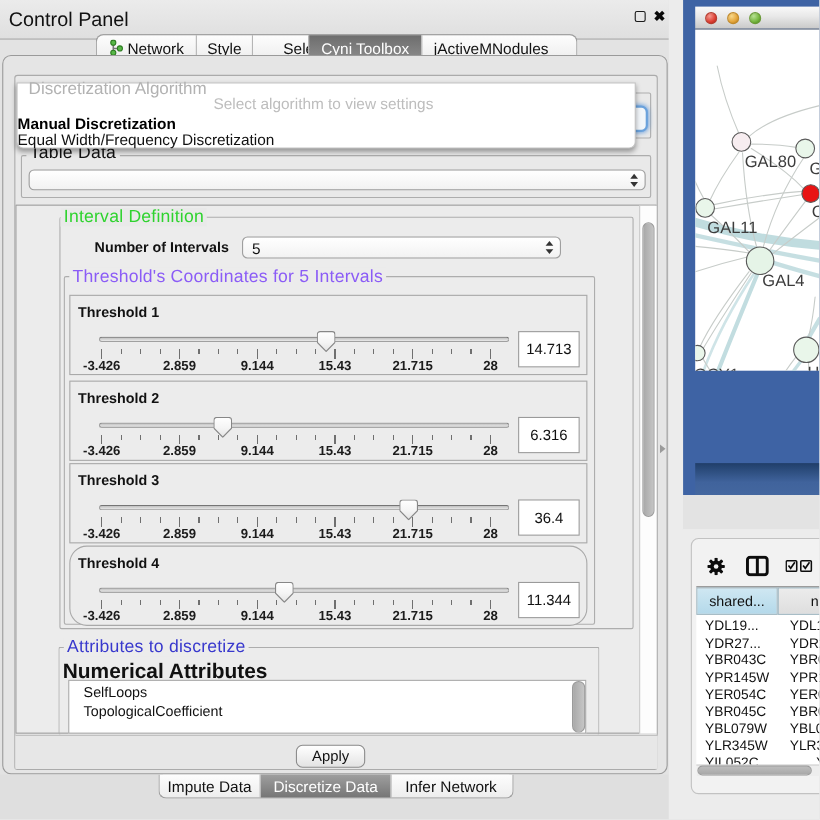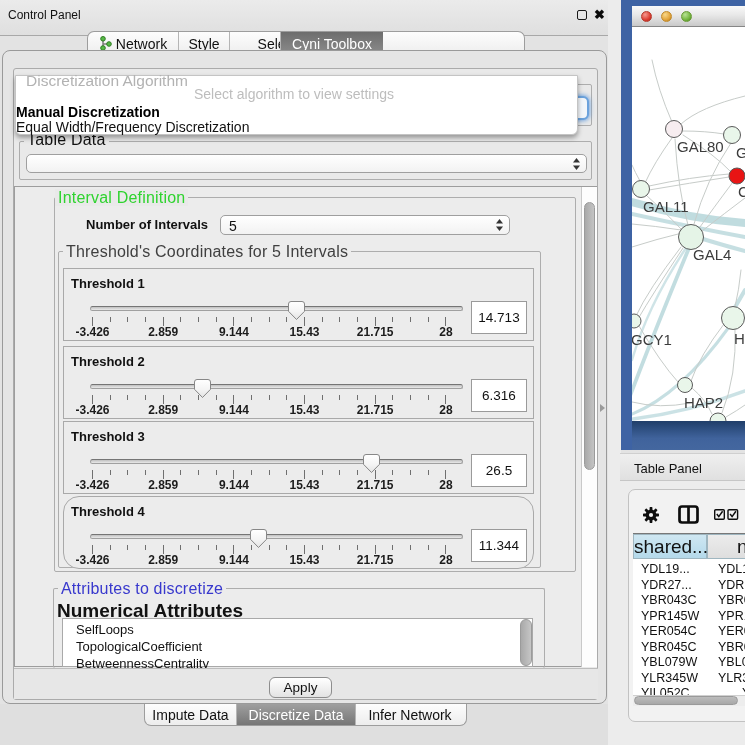--- a/index.html
+++ b/index.html
@@ -4,21 +4,21 @@
 <style>
 * { margin:0; padding:0; box-sizing:border-box; }
 html,body { width:745px; height:745px; }
 body { font-family:"Liberation Sans", sans-serif; background:#e4e4e4; }
 #root { position:relative; width:745px; height:745px; overflow:hidden; background:#e3e3e3; }
 .abs { position:absolute; }
 
 
 #titlebar { left:0; top:0; width:608px; height:36px;
   background:linear-gradient(#ebebeb,#dfdfdf); border-bottom:1px solid #a8a8a8;
-  font-size:12px; color:#111; }
+  font-size:18px; color:#111; }
 #titlebar .t { position:absolute; left:8px; top:8px; }
 #maxbox { left:577px; top:10px; width:10px; height:10px; border:1.8px solid #1a1a1a; border-radius:2px; }
 #closex { left:594px; top:6px; font-size:13px; font-weight:bold; color:#0a0a0a; line-height:18px; }
 
 
 .tabs-top { top:31px; height:24px; background:linear-gradient(#fdfdfd,#ededed);
   border:1px solid #9d9d9d; border-bottom:none; border-radius:7px 7px 0 0;
   display:flex; align-items:center; font-size:14px; color:#111; }
 .tab { height:100%; display:flex; align-items:center; justify-content:center; position:relative; }
 .tab + .tab { border-left:1px solid #b5b5b5; }
@@ -68,30 +68,30 @@
   background:linear-gradient(#ffffff,#e3e3e3); font-size:13.5px; color:#111; text-align:center; line-height:19px; }
 .tabs-bot { top:704px; height:22px; background:linear-gradient(#fdfdfd,#ededed);
   border:1px solid #9d9d9d; border-top:none; border-radius:0 0 7px 7px;
   display:flex; align-items:center; font-size:14px; color:#111; }
 
 
 #netwin { left:621px; top:0; width:130px; height:450px; background:#3e63a4; }
 #nettitle { left:632px; top:6px; width:119px; height:21px;
   background:linear-gradient(#f9f9f9 0%,#e8e8e8 45%,#c9c9c9 100%); border-bottom:1px solid #868686; }
 .light { position:absolute; top:11px; width:11px; height:11px; border-radius:50%; }
-#canvas { left:632px; top:27px; width:113px; height:394px; background:#fff; overflow:hidden; }
+#canvas { left:632px; top:27px; width:113px; height:310px; background:#fff; overflow:hidden; }
 
 
 #tpbar { left:620px; top:453px; width:125px; height:28px;
   background:linear-gradient(#efefef,#e0e0e0); border-top:1px solid #cfcfcf; border-bottom:1px solid #c6c6c6;
   font-size:13px; color:#111; }
 #tablebox { left:628px; top:489px; width:130px; height:233px; background:#f2f2f2;
   border:1px solid #c2c2c2; border-radius:7px; }
 .hdr { position:absolute; top:534px; height:25px; background:linear-gradient(#cfe7f2,#b4d9ea);
-  border:1px solid #9fb6c0; font-size:19px; color:#111; text-align:center; line-height:23px; }
+  border:1px solid #9fb6c0; font-size:13px; color:#111; text-align:center; line-height:23px; }
 .cell { position:absolute; font-size:12.5px; color:#111; }
 </style>
 </head>
 <body>
 <div id="root">
 
   <div id="titlebar" class="abs">
       <span class="t">Control Panel</span>
     </div>
   <div id="maxbox" class="abs"></div>
@@ -103,20 +103,21 @@
         <line x1="4" y1="3" x2="4" y2="12" stroke="#777" stroke-width="1.4"></line>
         <line x1="4" y1="8" x2="9" y2="8" stroke="#777" stroke-width="1.4"></line>
         <circle cx="4" cy="2.8" r="2.3" fill="#57b847" stroke="#2e7c22"></circle>
         <circle cx="4" cy="12" r="2.3" fill="#57b847" stroke="#2e7c22"></circle>
         <circle cx="10" cy="8" r="2.3" fill="#57b847" stroke="#2e7c22"></circle>
       </svg>
       Network</div>
     <div class="tab" style="width:51px;">Style</div>
     <div class="tab" style="width:51px;padding-left:44px;">Select</div>
     <div class="tab sel" style="width:103px;">Cyni Toolbox</div>
+    <div class="tab" style="width:126px;">jActiveMNodules</div>
   </div>
 
   <div id="outer" class="abs"></div>
   <div id="inner" class="abs"></div>
 
   <div class="group" style="left:19px; top:84px; width:573px; height:42px; background:#e9e9e9;"></div>
 
   <div class="abs" style="left:570px; top:96px; width:19px; height:24px; border:2px solid #6ba2dc; border-radius:6px;
        box-shadow:0 0 4px 1px rgba(90,150,220,.8); background:#f2f6fa;"></div>
 
@@ -140,21 +141,21 @@
   <div class="abs" style="left:86px; top:217px; font-size:13px; font-weight:bold; color:#111;">Number of Intervals</div>
   <div class="combo" style="left:220px; top:215px; width:290px; height:20px;">
     <span class="ct">5</span>
     <span class="spin"><svg width="9" height="13" viewBox="0 0 9 13">
           <path d="M4.5 0.5 L8 5 H1 z" fill="#333"></path>
           <path d="M4.5 12.5 L8 8 H1 z" fill="#333"></path>
         </svg></span>
   </div>
 
   <div class="group" style="left:58px; top:251px; width:483px; height:317px;">
-    <div class="gtitle" style="left:4px; color:#404040; background:#ececec;">Threshold's Coordinates for 5 Intervals</div>
+    <div class="gtitle" style="left:4px; color:#8b5cf6; background:#ececec;">Threshold's Coordinates for 5 Intervals</div>
   </div>
 
   <div class="tbox" style="top:268px;">
     <div class="tt">Threshold 1</div>
     <div class="track"></div>
     <div class="thumbw" style="left:224.0px;">
       <svg width="17" height="19" viewBox="0 0 17 19">
         <path d="M3 0.5 h11 a2.5 2.5 0 0 1 2.5 2.5 v7.3 L8.5 18.5 L0.5 10.3 V3 a2.5 2.5 0 0 1 2.5-2.5 z" fill="url(#thumbgrad268)" stroke="#878787" stroke-width="1"></path>
         <defs>
             <linearGradient id="thumbgrad268" x1="0" y1="0" x2="0" y2="1">
@@ -287,21 +288,21 @@
         <line x1="381.9" y1="0" x2="381.9" y2="9" stroke="#6f6f6f" stroke-width="1"></line>
       </svg>
     <div class="tlabels">
         <span class="tl" style="left:28.5px;">-3.426</span>
         <span class="tl" style="left:99.2px;">2.859</span>
         <span class="tl" style="left:169.9px;">9.144</span>
         <span class="tl" style="left:240.5px;">15.43</span>
         <span class="tl" style="left:311.2px;">21.715</span>
         <span class="tl" style="left:381.9px;">28</span>
       </div>
-    <div class="vbox">26.5</div>
+    <div class="vbox">36.4</div>
   </div>
 
   <div class="tbox" style="top:496px;border-radius:16px;">
     <div class="tt">Threshold 4</div>
     <div class="track"></div>
     <div class="thumbw" style="left:186.1px;">
       <svg width="17" height="19" viewBox="0 0 17 19">
         <path d="M3 0.5 h11 a2.5 2.5 0 0 1 2.5 2.5 v7.3 L8.5 18.5 L0.5 10.3 V3 a2.5 2.5 0 0 1 2.5-2.5 z" fill="url(#thumbgrad496)" stroke="#878787" stroke-width="1"></path>
         <defs>
             <linearGradient id="thumbgrad496" x1="0" y1="0" x2="0" y2="1">
@@ -346,21 +347,20 @@
     <div class="vbox">11.344</div>
   </div>
 
   <div class="group" style="left:53px; top:588px; width:492px; height:80px; border-bottom:none;">
     <div class="gtitle" style="left:4px; color:#3838cd; background:#ececec;">Attributes to discretize</div>
   </div>
   <div class="abs" style="left:57px; top:600px; font-size:19px; font-weight:bold; color:#111;">Numerical Attributes</div>
   <div id="numlist" class="abs" style="left:62px; top:618px; width:471px; height:49px;">
     <div style="padding:3px 0 0 13px;">SelfLoops</div>
     <div style="padding:2px 0 0 13px;">TopologicalCoefficient</div>
-    <div style="padding:2px 0 0 13px;">BetweennessCentrality</div>
   </div>
   <div class="abs" style="left:520px; top:619px; width:12px; height:47px; border-radius:6px;
        background:linear-gradient(90deg,#a9a9a9,#c6c6c6); border:1px solid #9b9b9b;"></div>
 
   <div class="abs" style="left:0; top:704px; width:608px; height:41px; background:#dfdfdf;"></div>
   <div id="applystrip" class="abs"></div>
   <div id="applybtn" class="abs">Apply</div>
 
   <div class="abs tabs-bot" style="left:144px; width:323px;">
     <div class="tab" style="width:91px;">Impute Data</div>
@@ -433,23 +433,20 @@
       <text x="104" y="131" font-size="15" fill="#3c3c3c" font-family="Liberation Sans, sans-serif">GA</text>
       <text x="106" y="170" font-size="15" fill="#3c3c3c" font-family="Liberation Sans, sans-serif">C</text>
       <text x="11" y="185" font-size="15" fill="#3c3c3c" font-family="Liberation Sans, sans-serif">GAL11</text>
       <text x="61" y="233" font-size="15" fill="#3c3c3c" font-family="Liberation Sans, sans-serif">GAL4</text>
       <text x="-1" y="318" font-size="15" fill="#3c3c3c" font-family="Liberation Sans, sans-serif">GCY1</text>
       <text x="102" y="317" font-size="15" fill="#3c3c3c" font-family="Liberation Sans, sans-serif">H</text>
       <text x="52" y="381" font-size="15" fill="#3c3c3c" font-family="Liberation Sans, sans-serif">HAP2</text>
     </svg>
   </div>
 
-  <div id="tpbar" class="abs">
-      <span style="position:absolute;left:14px;top:7px;">Table Panel</span>
-    </div>
   <div class="abs" style="left:620px; top:481px; width:125px; height:264px; background:#ececec;"></div>
   <div id="tablebox" class="abs"></div>
 
   <svg class="abs" style="left:643px; top:507px;" width="16" height="16" viewBox="0 0 16 16">
     <g fill="#0d0d0d">
         <circle cx="8" cy="8" r="5.4"></circle>
     <g>
       <rect x="6.6" y="0" width="2.8" height="4" rx="0.7"></rect>
       <rect x="6.6" y="12" width="2.8" height="4" rx="0.7"></rect>
       <rect x="0" y="6.6" width="4" height="2.8" rx="0.7"></rect>

